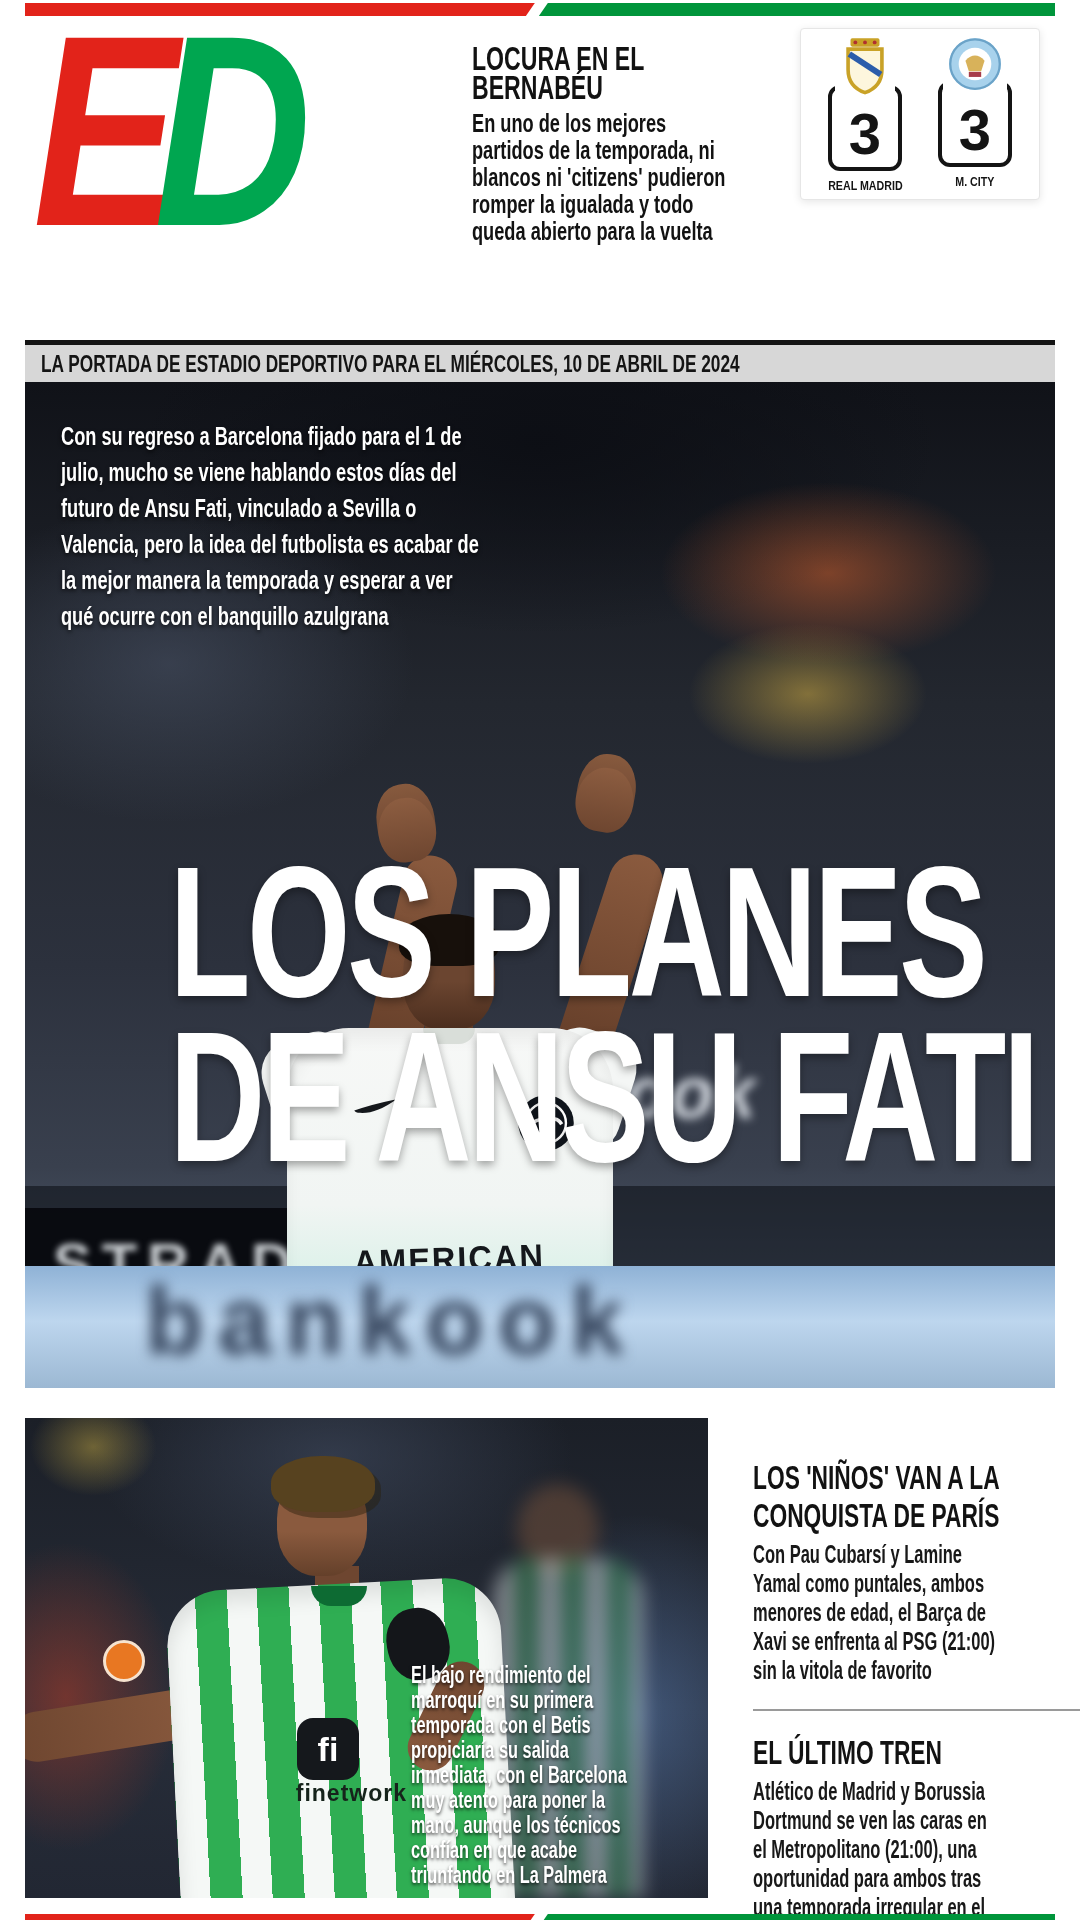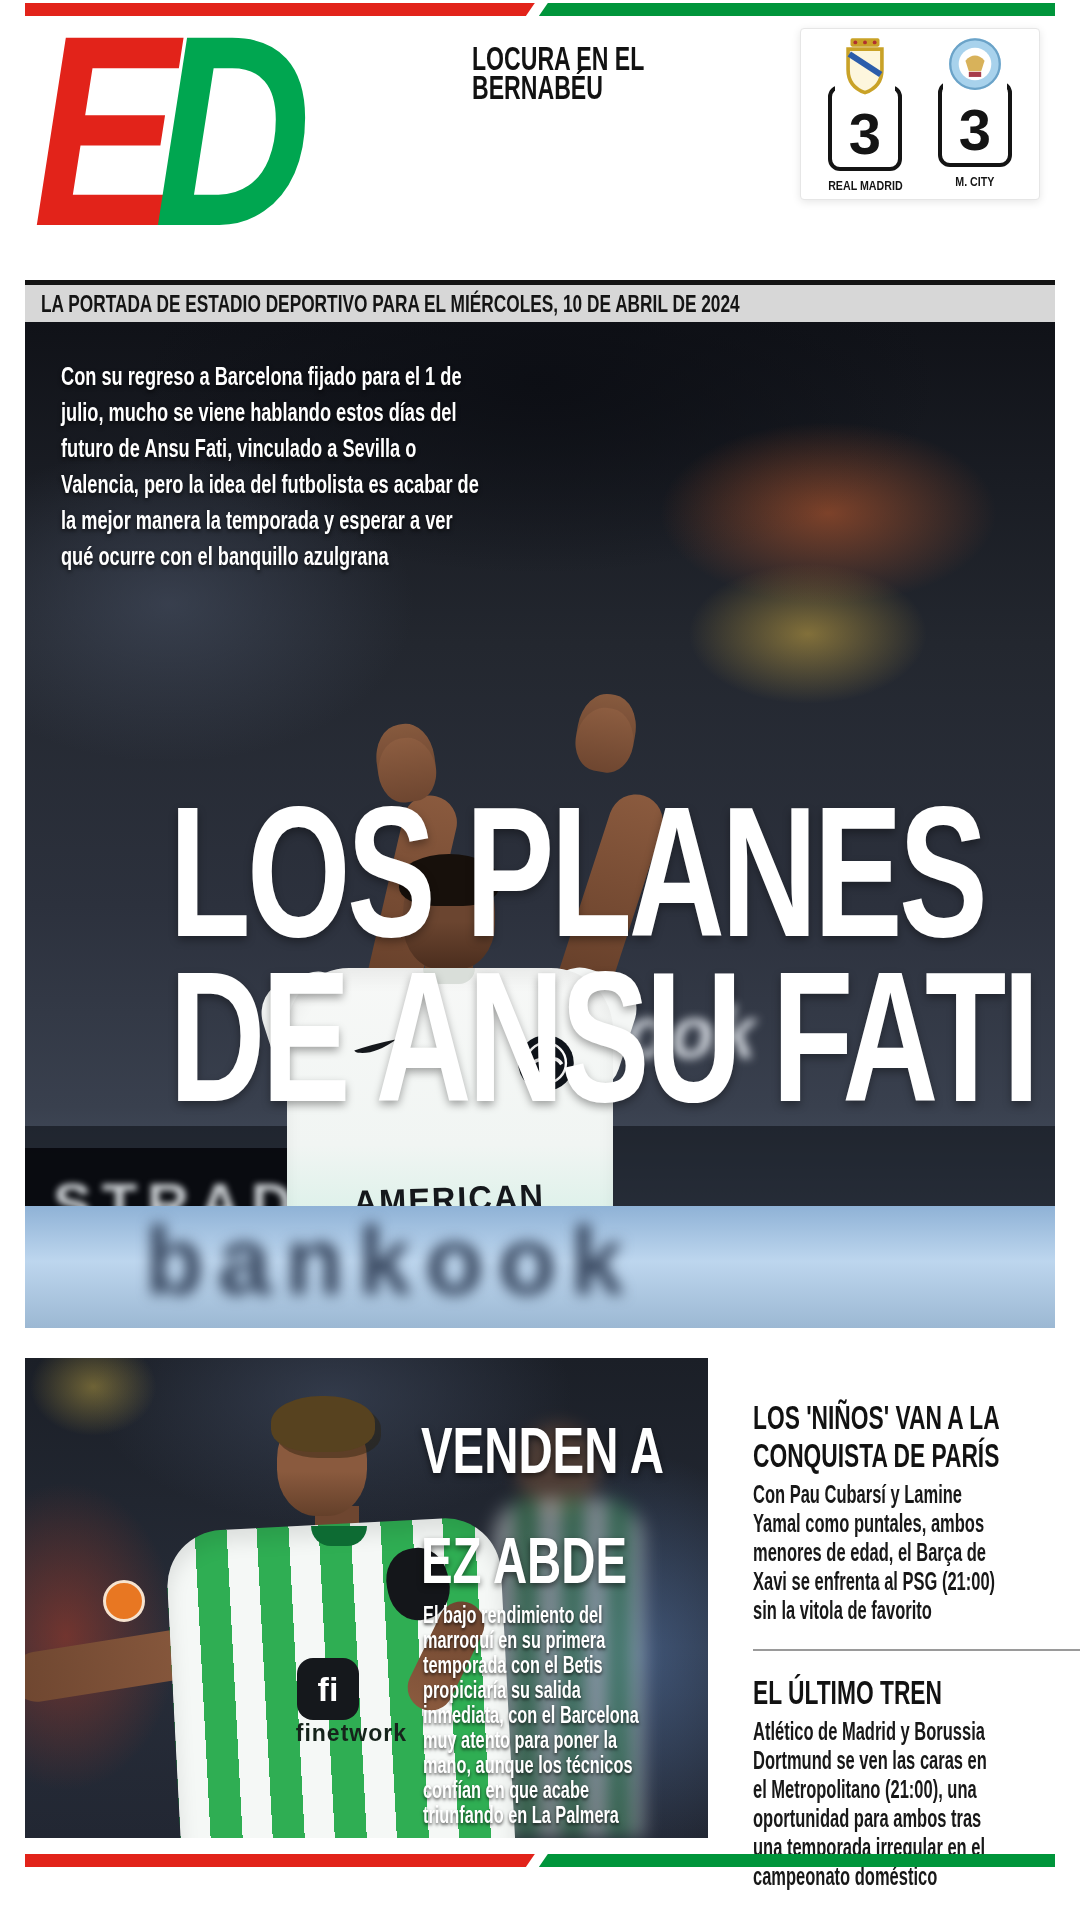--- a/index.html
+++ b/index.html
@@ -6,21 +6,21 @@
   html,body { width:1080px; background:#ffffff; font-family:"Liberation Sans","DejaVu Sans",sans-serif; }
   body { height:1920px; position:relative; overflow:hidden; }
 
   
   .brand-bar { margin:0 25px; height:13px; display:flex; }
   .brand-bar.top { margin-top:3px; }
   .brand-bar .seg-red { flex:0 0 49.5%; background:#e2231a; clip-path:polygon(0 0,100% 0,calc(100% - 9px) 100%,0 100%); }
   .brand-bar .seg-green { flex:1; margin-left:4px; background:#00953b; clip-path:polygon(9px 0,100% 0,100% 100%,0 100%); }
 
   
-  .header { position:relative; height:264px; margin:0 25px; }
+  .header { position:relative; height:324px; margin:0 25px; }
   .logo { position:absolute; left:8px; top:-18px; font-size:272px; line-height:266px;
           font-weight:bold; font-style:italic; letter-spacing:-30px;
           transform:scaleX(0.80); transform-origin:left top; }
   .logo-e { color:#e2231a; }
   .logo-d { color:#00a650; }
 
   .header-text { position:absolute; left:330px; top:28px; width:390px; text-align:left; color:#121212; }
   .header-text .hl-line { font-size:33px; font-weight:bold; line-height:29px; white-space:nowrap;
                           transform:scaleX(0.70); transform-origin:right center; }
   .header-text .sub { margin-top:8px; }
@@ -147,21 +147,21 @@
   .sp-uel-patch { left:78px; top:222px; width:42px; height:42px; border-radius:50%;
       background:#e87722; border:3px solid #f6e3cf; }
   .sp-fi-box { left:272px; top:292px; width:62px; height:62px; border-radius:16px; background:#15181c;
       color:#fff; font-weight:bold; font-size:34px; display:flex; align-items:center; justify-content:center;margin-top:8px; }
   .sp-fi-text { left:232px; top:362px; width:150px; text-align:right; color:#16231b;
       font-weight:bold; font-size:23px; letter-spacing:1px; }
 
   .photo2-headline { position:absolute; left:396px; top:38px; z-index:5; color:#fff; }
   .p2h-line { font-size:64px; line-height:110px; font-weight:bold; white-space:nowrap; display:block;
       transform:scaleX(0.74); transform-origin:left top; text-shadow:0 3px 8px rgba(0,0,0,.55); }
-  .photo2-body { position:absolute; left:398px; top:244px; z-index:5; color:#fff; }
+  .photo2-body { position:absolute; left:386px; top:244px; z-index:5; color:#fff; }
   .p2b-line { font-size:24px; font-weight:bold; line-height:25px; white-space:nowrap;
       transform:scaleX(0.68); transform-origin:left center; text-shadow:0 2px 4px rgba(0,0,0,.7); }
 
   
   .sidebar { flex:1; padding:40px 0 0 45px; color:#121212; }
   .sb-headline-line { font-size:34px; font-weight:bold; line-height:38px; white-space:nowrap;
       transform:scaleX(0.67); transform-origin:left center; }
   .sb-body { margin-top:6px; }
   .sb-body-line { font-size:25px; font-weight:bold; line-height:29px; white-space:nowrap;
       transform:scaleX(0.66); transform-origin:left center; color:#181818; }
@@ -178,20 +178,27 @@
 </div>
 
 <div class="header">
   <div class="logo">
     <span class="logo-e">E</span><span class="logo-d">D</span>
   </div>
 
   <div class="header-text">
     <div class="hl-line">LOCURA EN EL</div>
     <div class="hl-line">BERNABÉU</div>
+    <div class="sub">
+      <div class="sub-line">En uno de los mejores</div>
+      <div class="sub-line">partidos de la temporada, ni</div>
+      <div class="sub-line">blancos ni 'citizens' pudieron</div>
+      <div class="sub-line">romper la igualada y todo</div>
+      <div class="sub-line">queda abierto para la vuelta</div>
+    </div>
   </div>
 
   <div class="score-card">
     <div class="team-col">
       <div class="crest-wrap">
         <svg width="50" height="58" viewBox="0 0 40 48">
           <rect x="8" y="1" width="24" height="7" rx="1.5" fill="#c9a227"></rect>
           <circle cx="12" cy="4.5" r="1.6" fill="#b03030"></circle>
           <circle cx="20" cy="4.5" r="1.6" fill="#b03030"></circle>
           <circle cx="28" cy="4.5" r="1.6" fill="#b03030"></circle>
@@ -292,24 +299,20 @@
     <div class="sp sp-shirt"></div>
     <div class="sp sp-collar"></div>
     <div class="sp sp-glove-arm"></div>
     <div class="sp sp-glove"></div>
     <div class="sp sp-uel-patch"></div>
     <div class="sp sp-fi-box">
       <span>fi</span>
     </div>
     <div class="sp sp-fi-text">finetwork</div>
 
-    <div class="photo2-headline">
-      <span class="p2h-line">VENDEN A</span>
-      <span class="p2h-line">EZ ABDE</span>
-    </div>
     <div class="photo2-body">
       <div class="p2b-line">El bajo rendimiento del</div>
       <div class="p2b-line">marroquí en su primera</div>
       <div class="p2b-line">temporada con el Betis</div>
       <div class="p2b-line">propiciaría su salida</div>
       <div class="p2b-line">inmediata, con el Barcelona</div>
       <div class="p2b-line">muy atento para poner la</div>
       <div class="p2b-line">mano, aunque los técnicos</div>
       <div class="p2b-line">confían en que acabe</div>
       <div class="p2b-line">triunfando en La Palmera</div>

